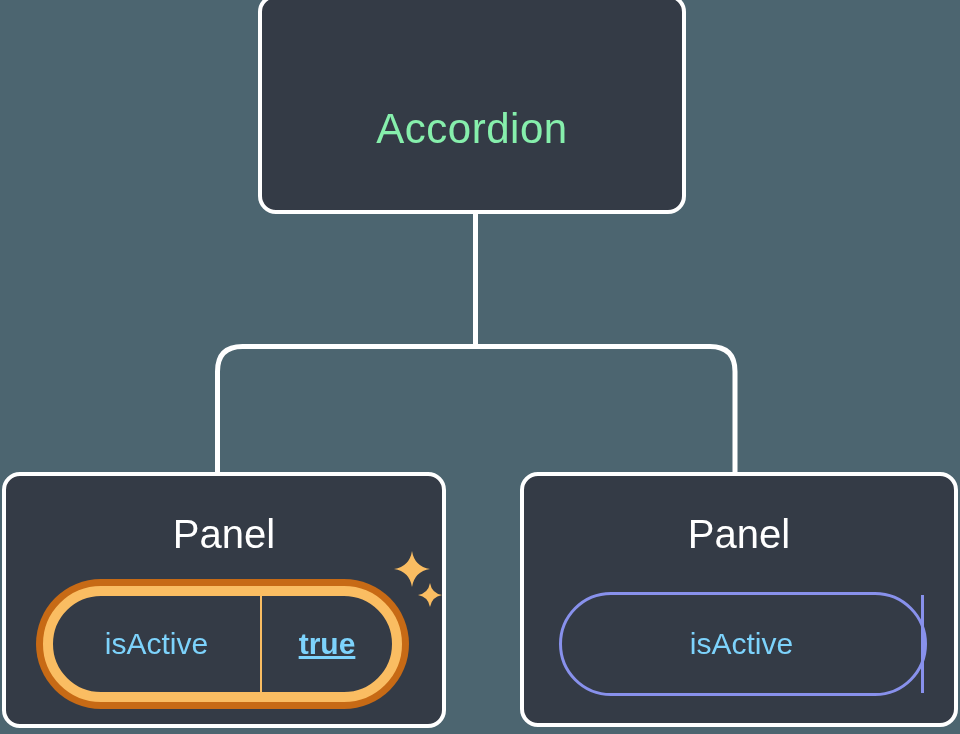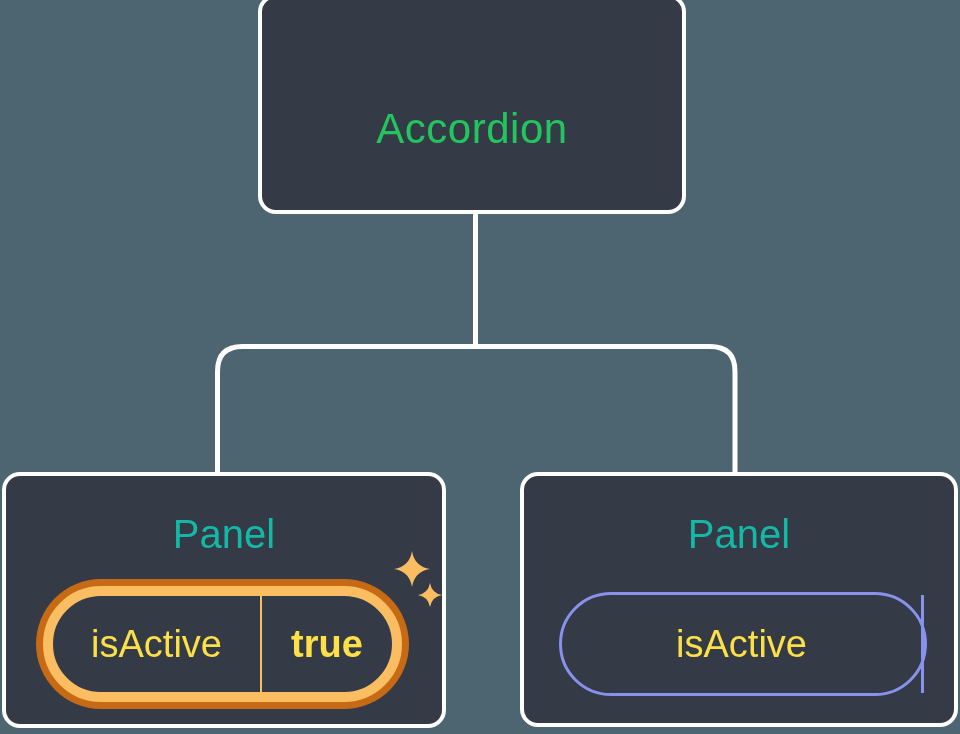--- a/index.html
+++ b/index.html
@@ -28,67 +28,67 @@
   }
   .node-root {
     left: 258px; top: -6px;
     width: 428px; height: 220px;
     display: flex;
     align-items: center;
     justify-content: center;
     padding-top: 10px;
   }
   .root-label {
-    color: #22c55e;
+    color: #86efac;
     font-size: 42px;
     letter-spacing: 0.5px;
     margin-top: 40px;
   }
   .node-panel-left {
     left: 2px; top: 472px;
     width: 444px; height: 256px;
   }
   .node-panel-right {
     left: 520px; top: 472px;
     width: 438px; height: 255px;
   }
   .panel-title {
     position: absolute;
     top: 36px; left: 0;
     width: 100%;
     text-align: center;
-    color: #14b8a6;
+    color: #ffffff;
     font-size: 40px;
     line-height: 44px;
   }
   .pill {
     position: absolute;
     display: flex;
     align-items: stretch;
     box-sizing: border-box;
     border-radius: 999px;
   }
   .pill .cell {
     display: flex;
     align-items: center;
     justify-content: center;
-    color: #fde047;
-    font-size: 38px;
+    color: #7dd3fc;
+    font-size: 30px;
     white-space: nowrap;
   }
   .pill-active {
     left: 37px; top: 110px;
     width: 359px; height: 116px;
     border: 10px solid #FABD62;
     box-shadow: 0 0 0 7px #C76A15;
     background: #343B46;
   }
   .pill-active .divider { width: 2px; background: #FABD62; }
   .pill-active .cell-name  { flex: 207 0 0; }
-  .pill-active .cell-value { flex: 130 0 0; font-weight: 700; }
+  .pill-active .cell-value { flex: 130 0 0; font-weight: 700; text-decoration: underline; }
   .pill-inactive {
     left: 35px; top: 116px;
     width: 368px; height: 104px;
     border: 3px solid #8891EC;
     background: #343B46;
   }
   .pill-inactive .divider { width: 3px; background: #8891EC; }
   .pill-inactive .cell-name  { flex: 210 0 0; }
   .pill-inactive .cell-value { flex: 150 0 0; }
   .sparkles {

